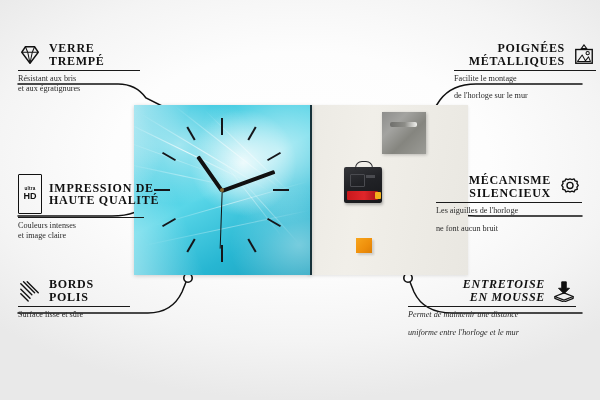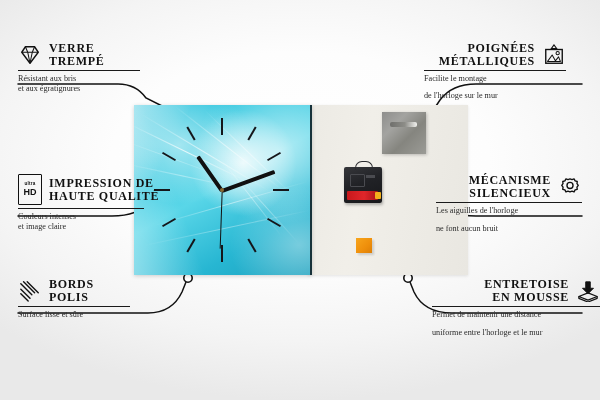--- a/index.html
+++ b/index.html
@@ -32,21 +32,21 @@
   .rule{height:1px;background:#1a1a1a;margin-top:3px;}
   .desc{
     font-family:"Liberation Serif",serif;
     font-size:8.2px;line-height:9.8px;color:#2a2a2a;margin-top:3px;white-space:nowrap;
   }
   .callout.right .desc{text-align:left;}
   .ico{width:24px;height:22px;flex:0 0 24px;display:block;}
 
   
   .hdbox{
-    width:24px;height:31px;border:1.2px solid #111;border-radius:1px;
+    width:24px;height:40px;border:1.2px solid #111;border-radius:1px;
     display:flex;flex-direction:column;align-items:center;justify-content:center;
     box-sizing:border-box;line-height:1;
   }
   .hdbox .u{font-size:4.6px;font-weight:700;letter-spacing:.2px;color:#111;
     font-family:"Liberation Sans",sans-serif;margin-bottom:.5px;}
   .hdbox .hd{font-size:9px;font-weight:700;color:#111;
     font-family:"Liberation Sans",sans-serif;}
 
   
   #product{position:absolute;left:134px;top:105px;width:334px;height:170px;}
@@ -241,21 +241,21 @@
       </svg>
       <div class="titlewrap">
         <div class="t-line">BORDS</div>
         <div class="t-line">POLIS</div>
       </div>
     </div>
     <div class="rule" style="width:112px;"></div>
     <div class="desc">Surface lisse et sûre</div>
   </div>
 
-  <div class="callout right" style="right:34px;top:42px;">
+  <div class="callout right" style="right:4px;top:42px;">
     <div class="head">
       <div class="titlewrap">
         <div class="t-line">POIGNÉES</div>
         <div class="t-line">MÉTALLIQUES</div>
       </div>
       <svg class="ico" viewBox="0 0 26 24">
         <path d="M13 1 L10 5 L16 5 Z" fill="none" stroke="#111" stroke-width="1.2"></path>
         <rect x="4" y="6" width="18" height="15" fill="none" stroke="#111" stroke-width="1.5"></rect>
         <path d="M6 19 L11 12 L15 19 Z M14 19 L18 14 L20 19 Z" fill="none" stroke="#111" stroke-width="1.1" stroke-linejoin="round"></path>
         <circle cx="17" cy="10" r="1.8" fill="none" stroke="#111" stroke-width="1.1"></circle>
@@ -278,21 +278,21 @@
                  L7.4 15.2 L5.1 14.6 L5.4 12.2 L4 10.3 L5.4 8.4 L5.1 6 L7.4 5.4 L8.6 3.2
                  L10.8 4 Z" fill="none" stroke="#111" stroke-width="1.5" stroke-linejoin="round"></path>
         <circle cx="13" cy="10.3" r="3.3" fill="none" stroke="#111" stroke-width="1.5"></circle>
       </svg>
     </div>
     <div class="rule" style="width:146px;margin-left:auto;"></div>
     <div class="desc">Les aiguilles de l'horloge</div>
     <div class="desc" style="margin-top:8px;">ne font aucun bruit</div>
   </div>
 
-  <div class="callout right" style="right:0;top:278px;">
+  <div class="callout right" style="right:24px;top:278px;font-style:italic;">
     <div class="head">
       <div class="titlewrap">
         <div class="t-line">ENTRETOISE</div>
         <div class="t-line">EN MOUSSE</div>
       </div>
       <svg class="ico" viewBox="0 0 26 24">
         <path d="M10.5 2 L15.5 2 L15.5 9 L19 9 L13 15 L7 9 L10.5 9 Z" fill="#111" stroke="#111" stroke-width="1"></path>
         <path d="M13 14 L23 18 L13 22 L3 18 Z" fill="none" stroke="#111" stroke-width="1.4" stroke-linejoin="round"></path>
         <path d="M3 18 L3 20 L13 24 L23 20 L23 18" fill="none" stroke="#111" stroke-width="1.4" stroke-linejoin="round"></path>
       </svg>

